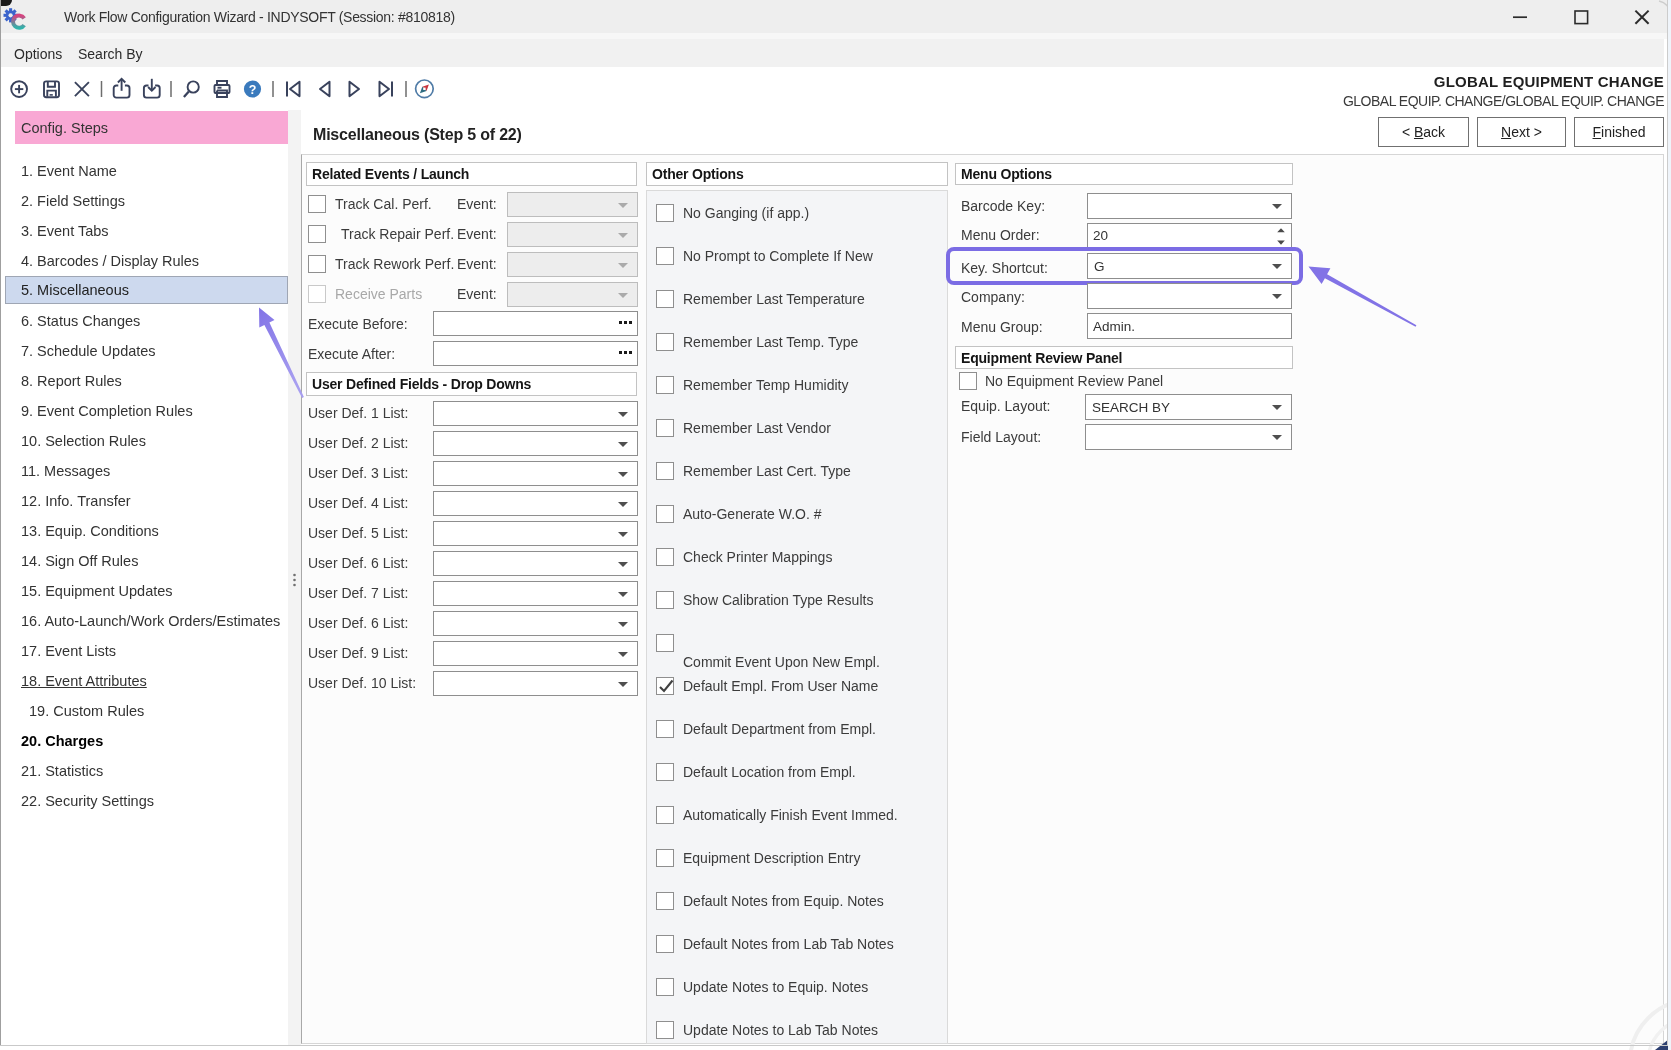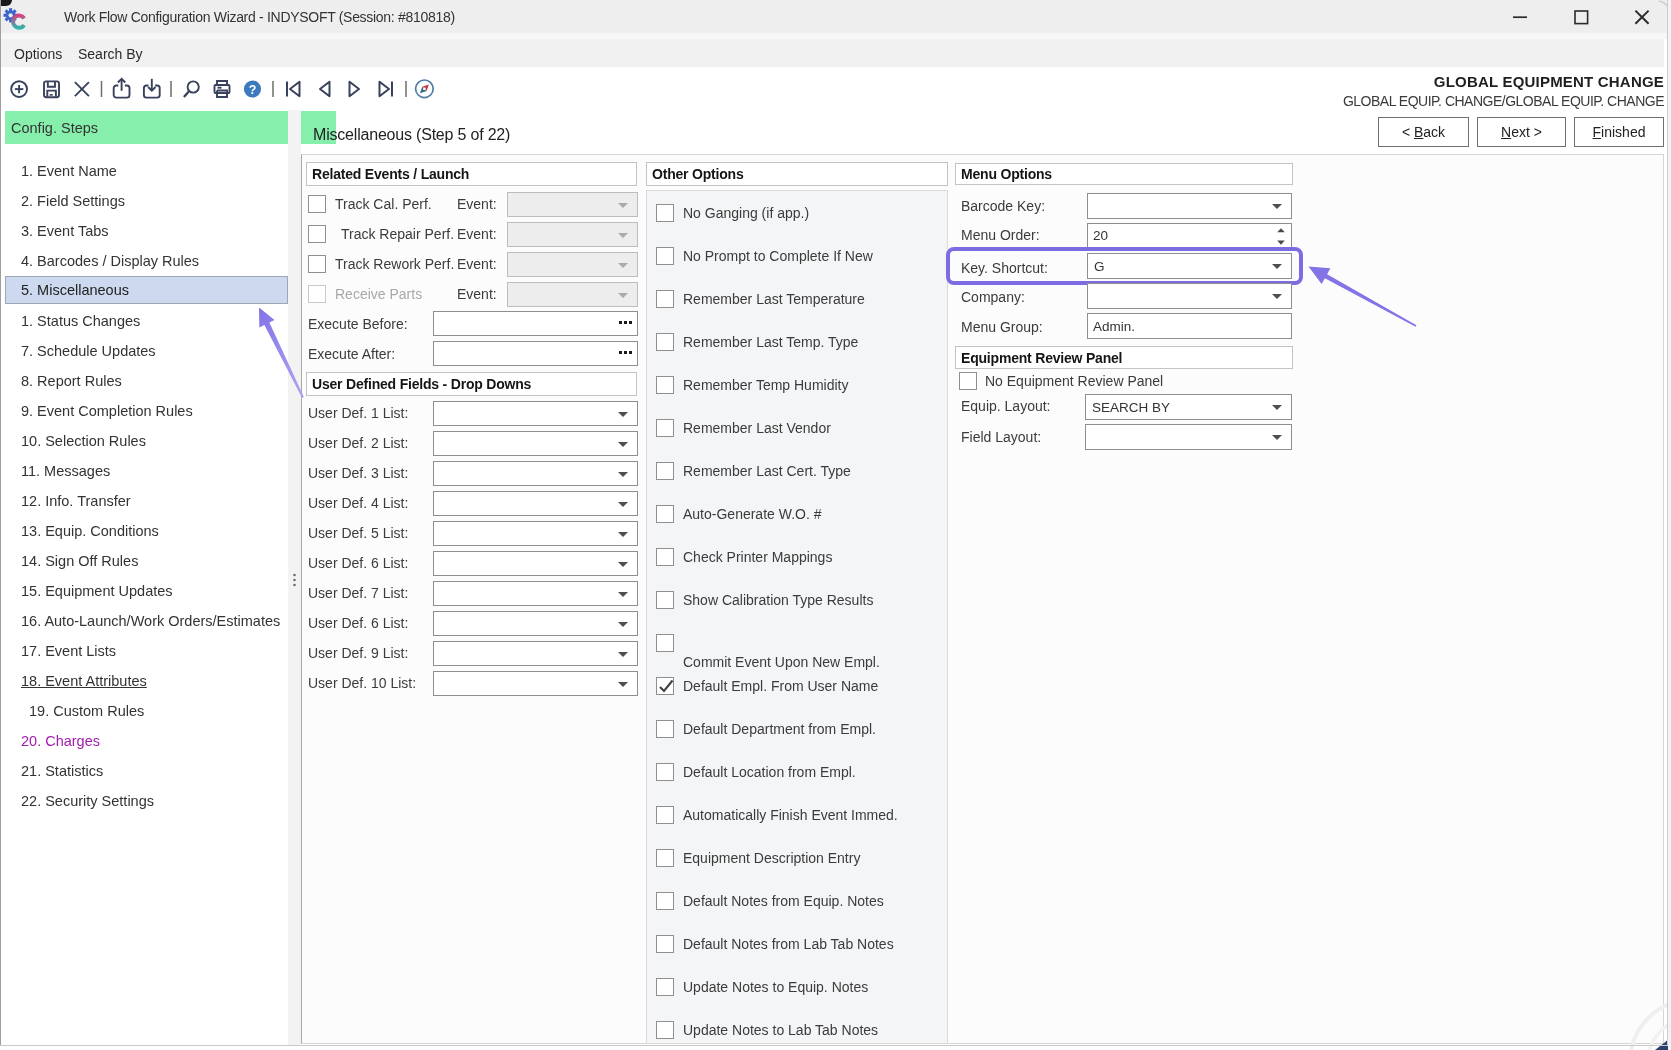--- a/index.html
+++ b/index.html
@@ -120,54 +120,54 @@
   <polygon points="419.9,23.2 426.5,20.9 422.3,16.7" fill="#2e6b80"></polygon>
   <rect x="423.2" y="17.6" width="2.4" height="2.4" fill="#fff"></rect>
 </svg>
 
 <div class="abs" style="right:7px;top:73px;font-size:15px;font-weight:bold;letter-spacing:0.2px;color:#1f1f1f;">GLOBAL EQUIPMENT CHANGE</div>
 <div class="abs" style="right:7px;top:93px;font-size:14px;letter-spacing:-0.5px;color:#3a3a3a;">GLOBAL EQUIP. CHANGE/GLOBAL EQUIP. CHANGE</div>
 <div class="btn" style="left:1378px;top:117px;width:91px;">&lt;&nbsp;<u>B</u>ack</div>
 <div class="btn" style="left:1477px;top:117px;width:89px;"><u>N</u>ext&nbsp;&gt;</div>
 <div class="btn" style="left:1574px;top:117px;width:90px;"><u>F</u>inished</div>
 
-<div class="abs" style="left:5px;top:111px;width:331px;height:33px;background:#86efac;display:flex;align-items:center;padding-left:6px;font-size:14.5px;color:#333;">Config. Steps</div>
+<div class="abs" style="left:15px;top:111px;width:282px;height:33px;background:#f9a8d4;display:flex;align-items:center;padding-left:6px;font-size:14.5px;color:#333;">Config. Steps</div>
 <div id="steps">
 <div class="lbl" style="left:21px;top:161px;color:#333;font-size:14.5px;">1. Event Name</div>
 <div class="lbl" style="left:21px;top:191px;color:#333;font-size:14.5px;">2. Field Settings</div>
 <div class="lbl" style="left:21px;top:221px;color:#333;font-size:14.5px;">3. Event Tabs</div>
 <div class="lbl" style="left:21px;top:251px;color:#333;font-size:14.5px;">4. Barcodes / Display Rules</div>
-<div class="lbl" style="left:21px;top:311px;color:#333;font-size:14.5px;">1. Status Changes</div>
+<div class="lbl" style="left:21px;top:311px;color:#333;font-size:14.5px;">6. Status Changes</div>
 <div class="lbl" style="left:21px;top:341px;color:#333;font-size:14.5px;">7. Schedule Updates</div>
 <div class="lbl" style="left:21px;top:371px;color:#333;font-size:14.5px;">8. Report Rules</div>
 <div class="lbl" style="left:21px;top:401px;color:#333;font-size:14.5px;">9. Event Completion Rules</div>
 <div class="lbl" style="left:21px;top:431px;color:#333;font-size:14.5px;">10. Selection Rules</div>
 <div class="lbl" style="left:21px;top:461px;color:#333;font-size:14.5px;">11. Messages</div>
 <div class="lbl" style="left:21px;top:491px;color:#333;font-size:14.5px;">12. Info. Transfer</div>
 <div class="lbl" style="left:21px;top:521px;color:#333;font-size:14.5px;">13. Equip. Conditions</div>
 <div class="lbl" style="left:21px;top:551px;color:#333;font-size:14.5px;">14. Sign Off Rules</div>
 <div class="lbl" style="left:21px;top:581px;color:#333;font-size:14.5px;">15. Equipment Updates</div>
 <div class="lbl" style="left:21px;top:611px;color:#333;font-size:14.5px;">16. Auto-Launch/Work Orders/Estimates</div>
 <div class="lbl" style="left:21px;top:641px;color:#333;font-size:14.5px;">17. Event Lists</div>
 <div class="lbl" style="left:21px;top:671px;color:#333;font-size:14.5px;text-decoration:underline;">18. Event Attributes</div>
 <div class="lbl" style="left:21px;top:701px;color:#333;font-size:14.5px;margin-left:8px;">19. Custom Rules</div>
-<div class="lbl" style="left:21px;top:731px;color:#a21caf;font-size:14.5px;">20. Charges</div>
+<div class="lbl" style="left:21px;top:731px;color:#000000;font-size:14.5px;font-weight:bold;">20. Charges</div>
 <div class="lbl" style="left:21px;top:761px;color:#333;font-size:14.5px;">21. Statistics</div>
 <div class="lbl" style="left:21px;top:791px;color:#333;font-size:14.5px;">22. Security Settings</div>
 </div>
 <div class="abs" style="left:5px;top:276px;width:283px;height:28px;background:#cdd9ee;border:1px solid #9fa6b4;display:flex;align-items:center;padding-left:15px;font-size:14.5px;color:#222;">5. Miscellaneous</div>
 
 <div class="abs" style="left:288px;top:110px;width:13px;height:935px;background:#f3f3f3;"></div>
 <svg class="abs" style="left:288px;top:570px;" width="13" height="20">
   <circle cx="6.5" cy="5" r="1.3" fill="#6f6f6f"></circle>
   <circle cx="6.5" cy="10" r="1.3" fill="#6f6f6f"></circle>
   <circle cx="6.5" cy="15" r="1.3" fill="#6f6f6f"></circle>
 </svg>
 
-<div class="abs" style="left:313px;top:126px;font-size:16px;font-weight:normal;letter-spacing:-0.2px;color:#222;">Miscellaneous (Step 5 of 22)</div>
+<div class="abs" style="left:313px;top:126px;font-size:16px;font-weight:bold;letter-spacing:-0.2px;color:#222;">Miscellaneous (Step 5 of 22)</div>
 <div class="abs" style="left:301px;top:154px;width:1363px;height:890px;background:#fcfcfc;border:1px solid #d6d6d6;border-left:1px solid #a8a8a8;"></div>
 
 <div class="hdrbox" style="left:306px;top:162px;width:331px;height:24px;">Related Events / Launch</div>
 <div id="relrows">
 <div class="cb" style="left:308px;top:195px;"></div>
 <div class="lbl" style="left:335px;top:194px;">Track Cal. Perf.</div>
 <div class="lbl" style="left:457px;top:194px;">Event:</div>
 <div class="combo dis" style="left:507px;top:192px;width:131px;height:25px;"></div>
 <div class="cb" style="left:308px;top:225px;"></div>
 <div class="lbl" style="left:335px;top:224px;margin-left:6px;">Track Repair Perf.</div>

